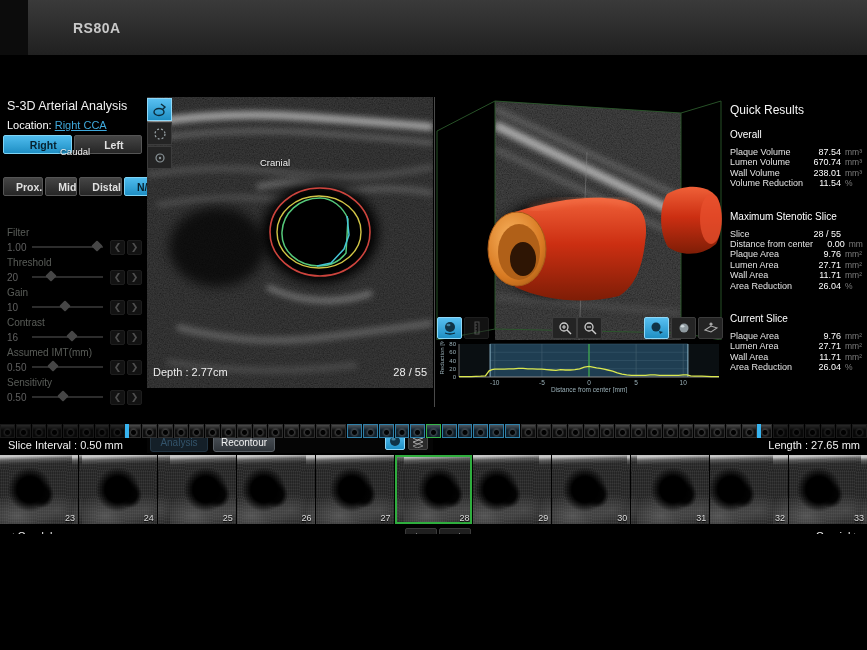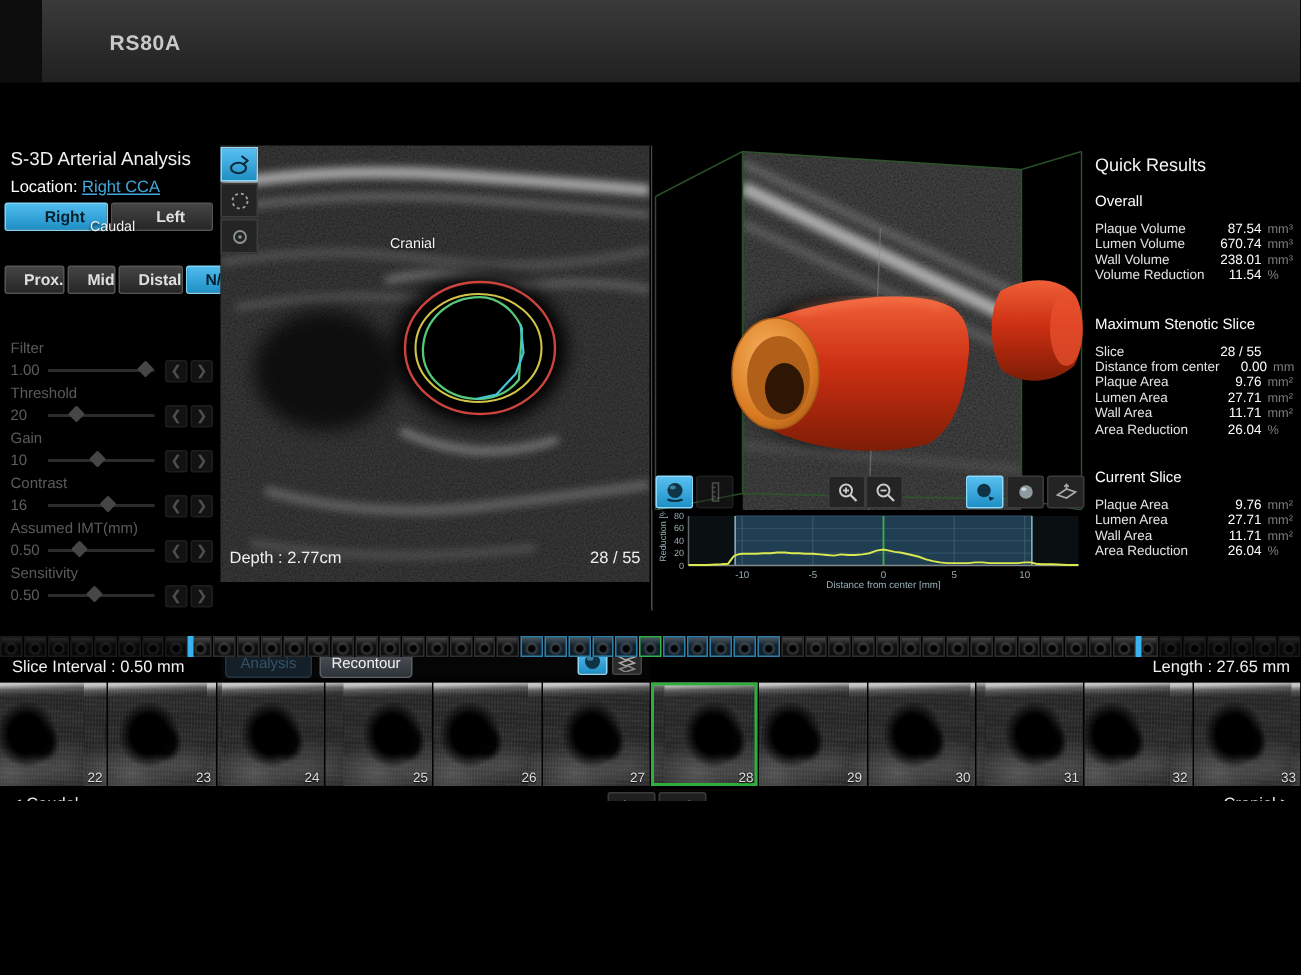--- a/index.html
+++ b/index.html
@@ -557,23 +557,20 @@
       <div class="mini-cell dim"></div>
       <div class="mini-cell dim"></div>
       <div class="mini-cell dim"></div>
       <div class="mini-cell dim"></div>
       <div class="mini-cell dim"></div>
     </div>
   <div class="strip-label-left">Slice Interval : 0.50 mm</div>
   <div class="strip-label-right">Length : 27.65 mm</div>
 
   <div class="thumb-strip" id="thumb-strip">
-      <div class="thumb us-tex" style="background-position: -15px 0px;">
-        <span class="thumb-num">22</span>
-      </div>
       <div class="thumb us-tex" style="background-position: -6px 0px;">
         <span class="thumb-num">23</span>
       </div>
       <div class="thumb us-tex" style="background-position: 3px 0px;">
         <span class="thumb-num">24</span>
       </div>
       <div class="thumb us-tex" style="background-position: 12px 0px;">
         <span class="thumb-num">25</span>
       </div>
       <div class="thumb us-tex" style="background-position: -9px 0px;">

